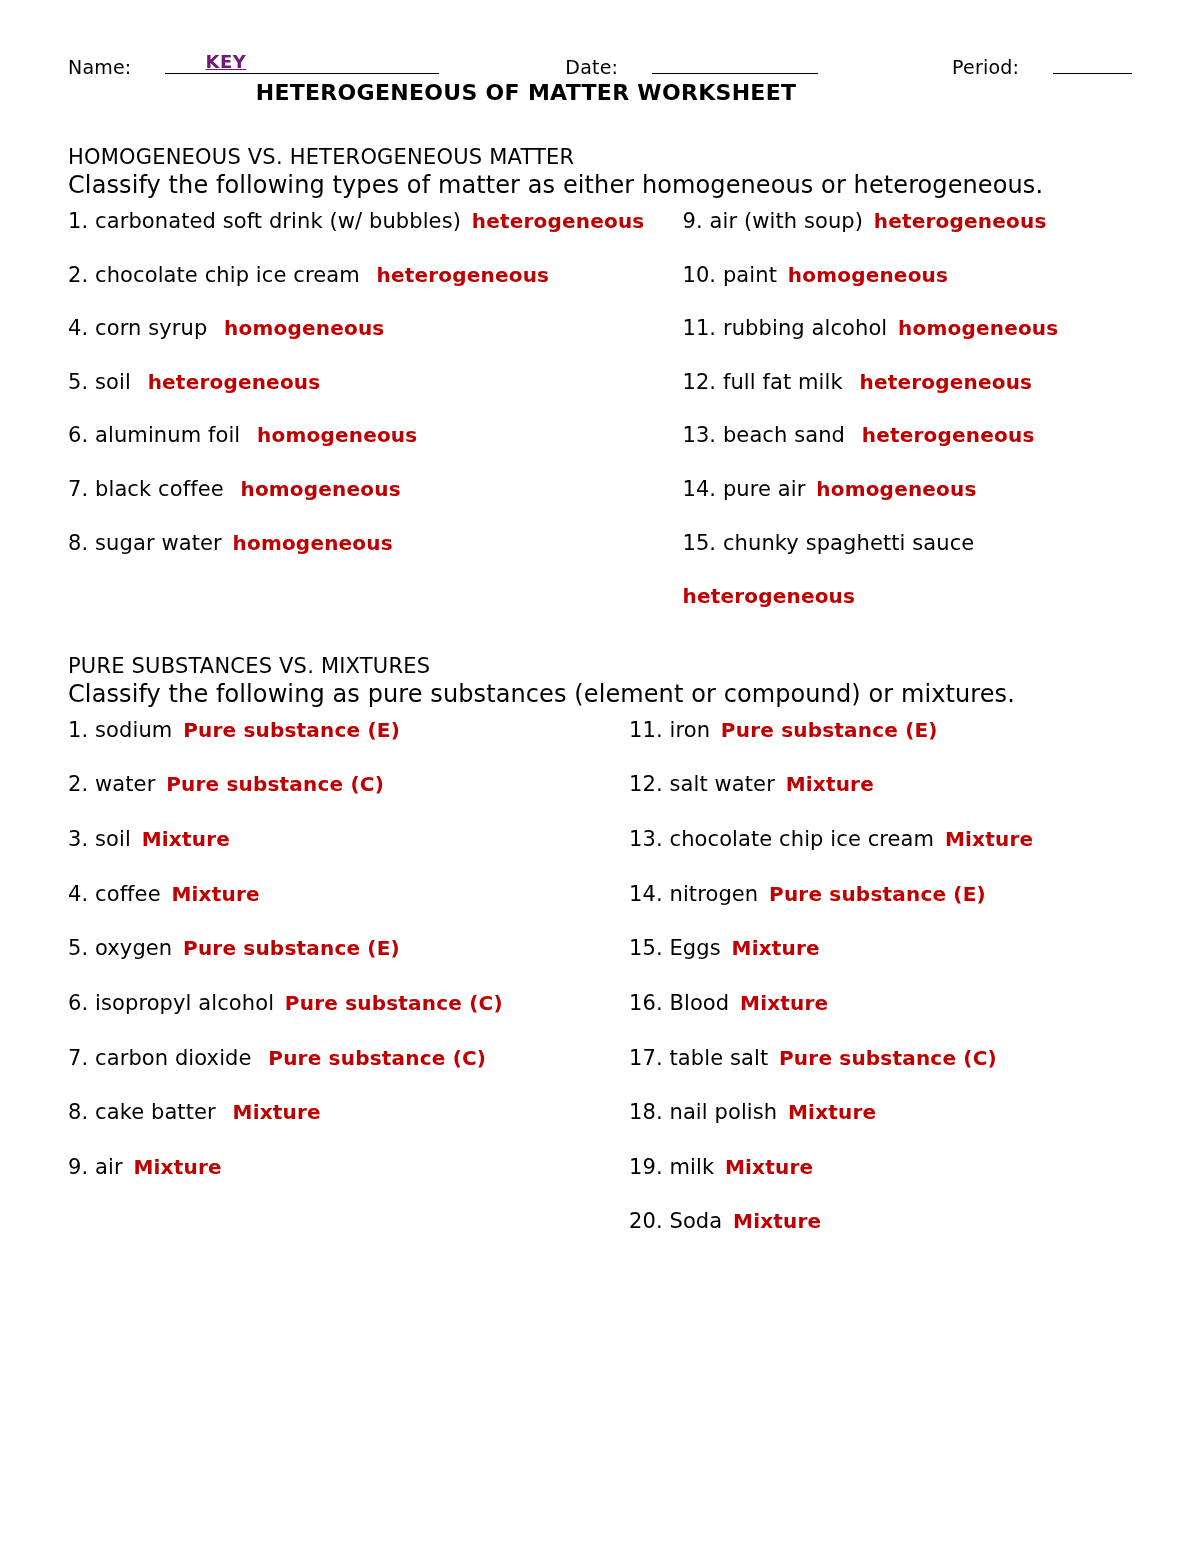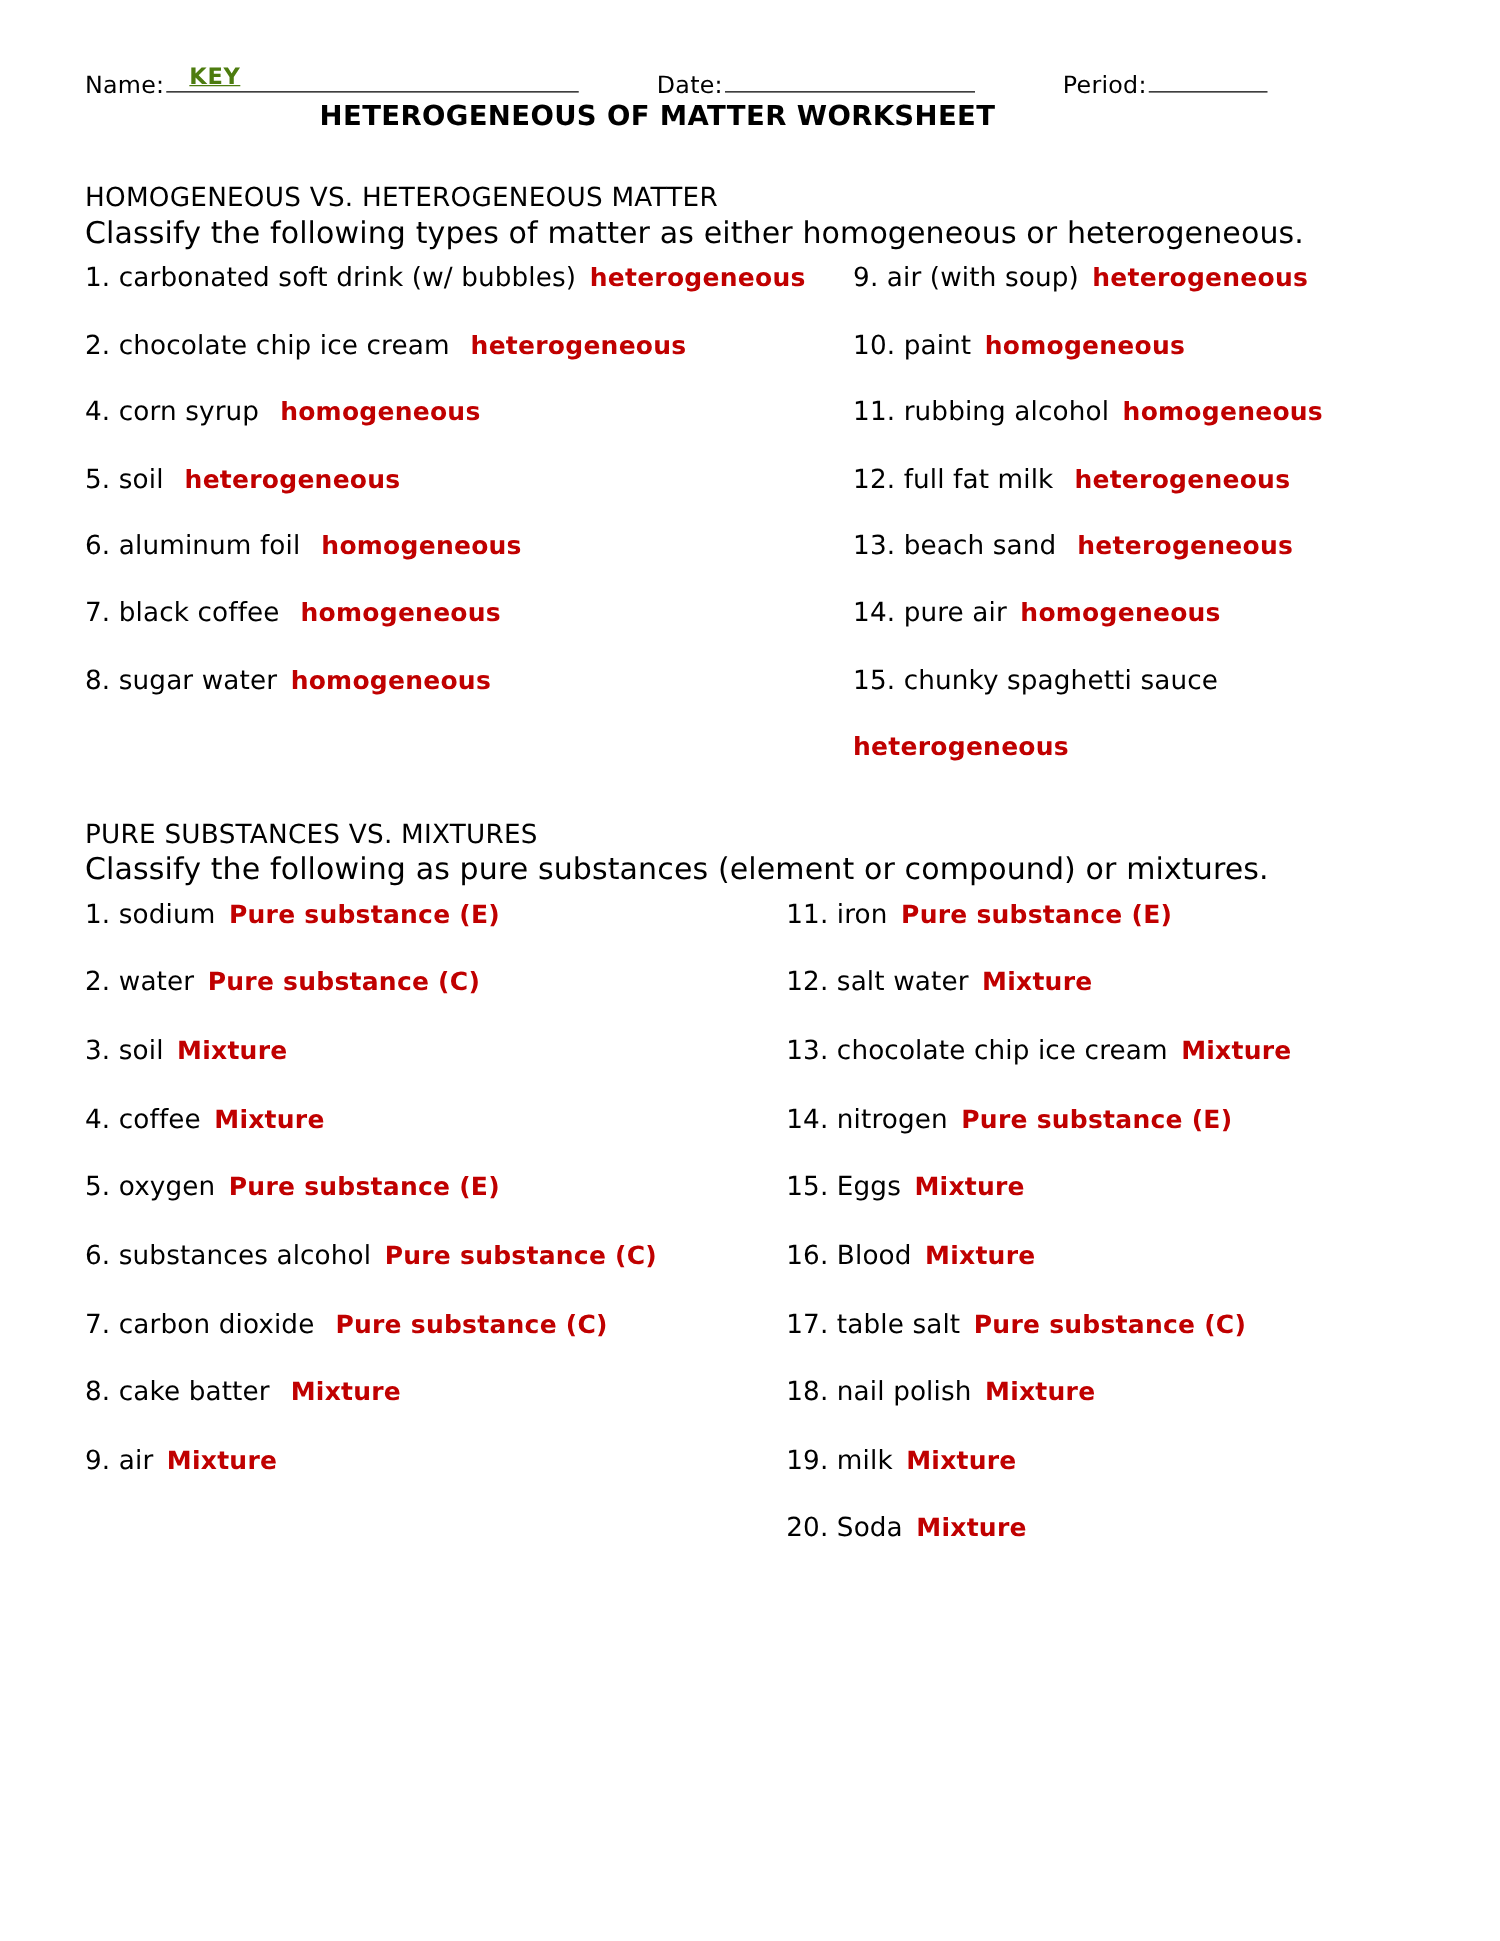--- a/index.html
+++ b/index.html
@@ -22,37 +22,38 @@
     height: 1553px;
   }
 
   
   .header-row {
     display: flex;
     align-items: baseline;
     font-size: 19px;
     letter-spacing: 0.2px;
     white-space: nowrap;
+    gap: 32px;
   }
   .field-label { font-size: 19px; }
   .blank {
     display: inline-block;
     border-bottom: 1.6px solid #000;
     height: 17px;
     margin: 0 2px;
     position: relative;
   }
   .blank-name { width: 330px; }
   .blank-date { width: 200px; }
   .blank-period { width: 95px; }
   .key-answer {
     position: absolute;
-    left: 18px;
+    left: 40px;
     bottom: 1px;
-    color: #4d7c0f;
+    color: #701a75;
     font-weight: bold;
     font-size: 18px;
     letter-spacing: 0.5px;
     text-decoration: underline;
   }
   .spacer-md { flex: 0 0 60px; }
   .spacer-lg { flex: 0 0 68px; }
 
   .doc-title {
     text-align: center;
@@ -245,21 +246,21 @@
           <span>coffee</span>
           <span class="answer ans-gap">Mixture</span>
         </div>
         <div class="item">
           <span>5.</span>
           <span>oxygen</span>
           <span class="answer ans-gap">Pure substance (E)</span>
         </div>
         <div class="item">
           <span>6.</span>
-          <span>substances alcohol</span>
+          <span>isopropyl alcohol</span>
           <span class="answer ans-gap">Pure substance (C)</span>
         </div>
         <div class="item">
           <span>7.</span>
           <span>carbon dioxide</span>
           <span class="answer ans-wide">Pure substance (C)</span>
         </div>
         <div class="item">
           <span>8.</span>
           <span>cake batter</span>

